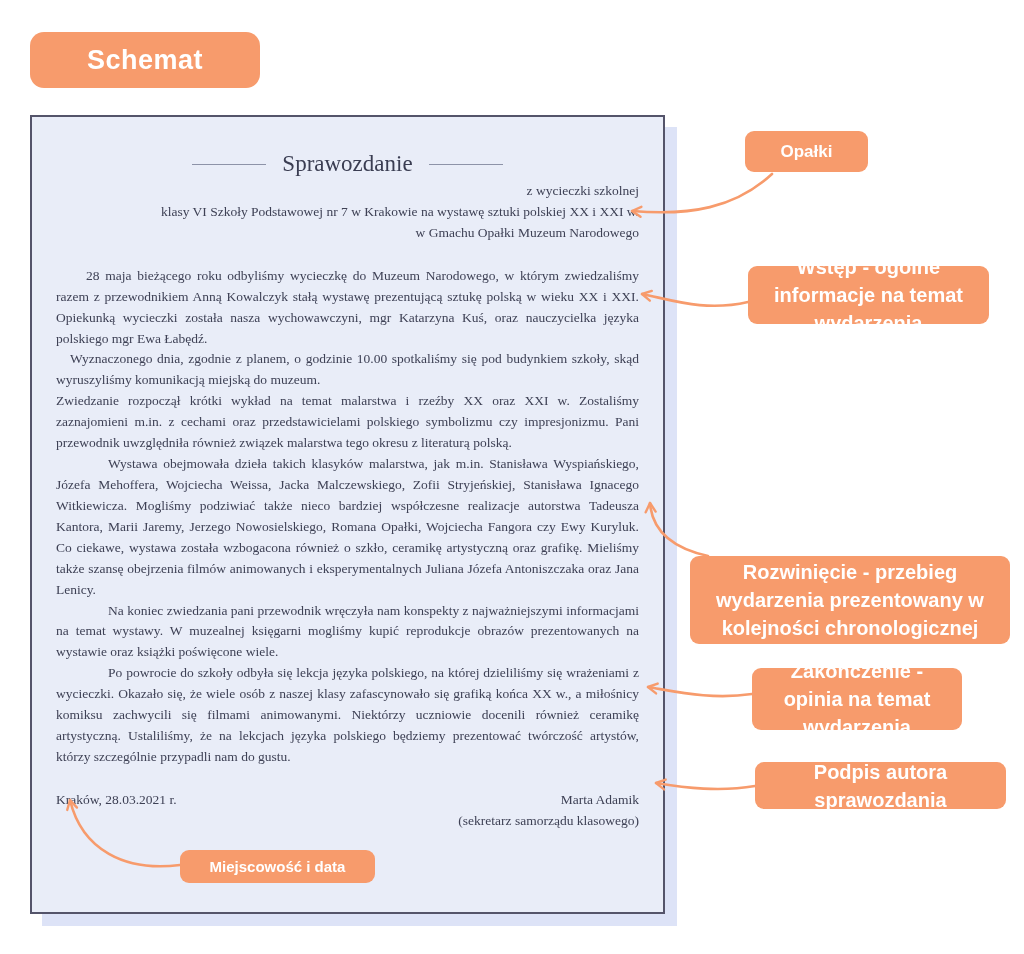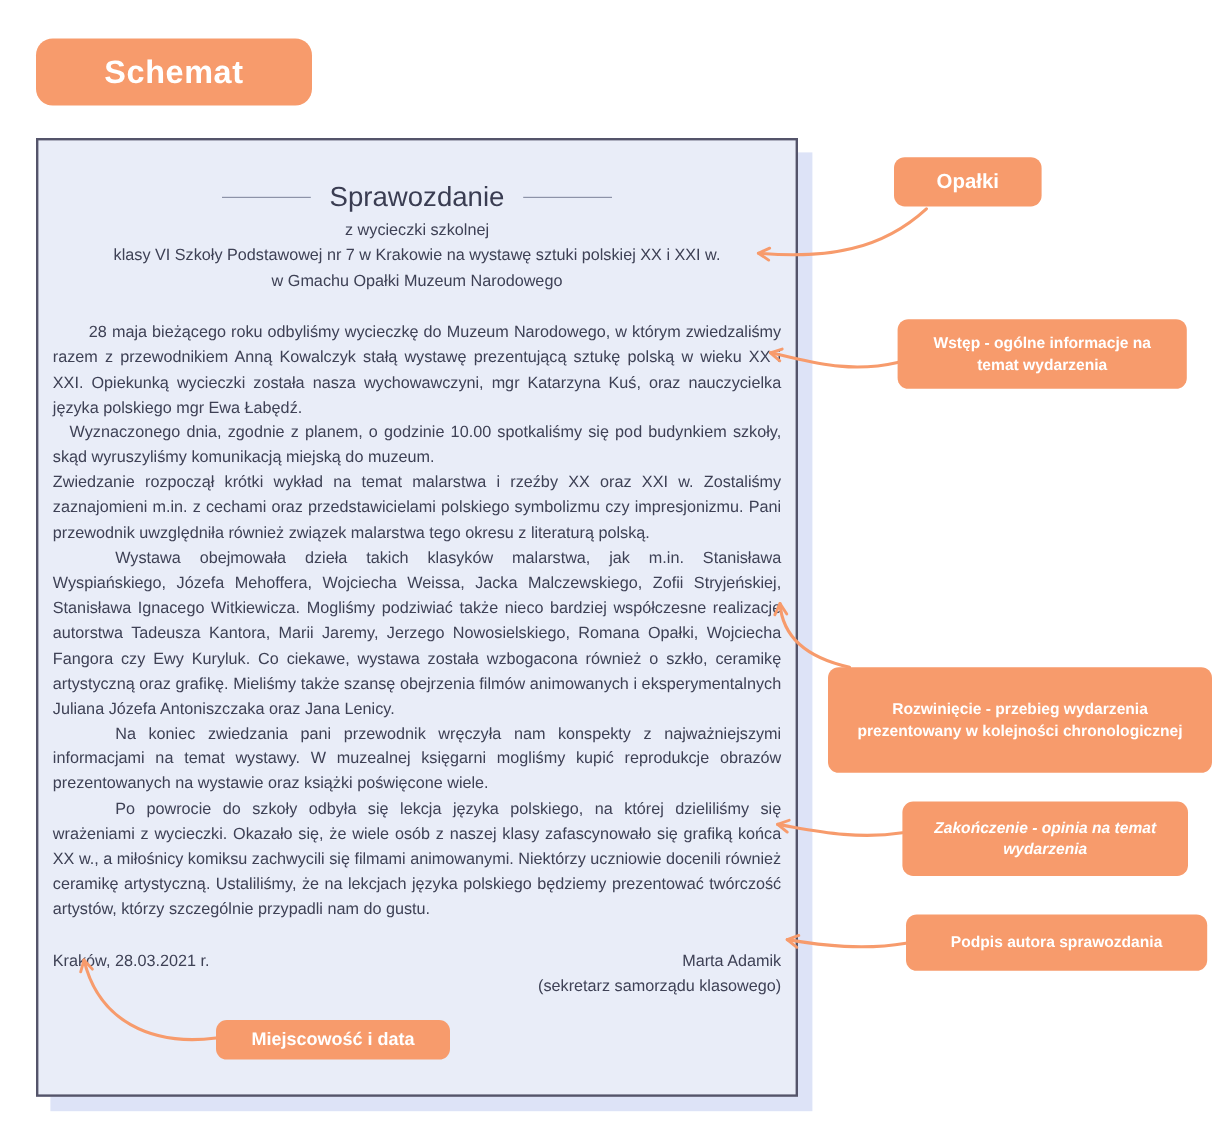--- a/index.html
+++ b/index.html
@@ -26,56 +26,57 @@
     color:#ffffff;font-size:27px;font-weight:bold;letter-spacing:.5px;
     display:flex;align-items:center;justify-content:center;
   }
   
   .doc{
     position:absolute;left:30px;top:115px;
     width:635px;height:799px;
     background:var(--doc-bg);
     border:2px solid var(--doc-border);
     box-shadow:12px 12px 0 #dde3f7;
-    padding:20px 12px;
+    padding:20px 24px;
     color:var(--ink);
+    font-family:Liberation Serif, serif;
   }
   .doc-title-row{
     display:flex;align-items:center;justify-content:center;gap:16px;
     margin-top:14px;margin-bottom:4px;
   }
   .rule{width:74px;height:1px;background:#8d93a8;}
   .doc-title{font-size:23px;font-weight:normal;color:#3a3d52;}
-  .sub{text-align:center;font-size:13.5px;line-height:1.55;}
+  .sub{text-align:right;font-size:13.5px;line-height:1.55;}
   .doc-body{margin-top:22px;font-size:13.5px;line-height:1.55;text-align:justify;}
   .doc-body p{margin:0;}
   .ind-sm{text-indent:14px;}
   .ind{text-indent:30px;}
   .ind-lg{text-indent:52px;}
   .doc-footer{
     display:flex;justify-content:space-between;align-items:flex-start;
     margin-top:22px;font-size:13.5px;line-height:1.55;
   }
   .sig{text-align:right;}
   
   .callout{
     position:absolute;
     background:var(--accent);
     color:#ffffff;font-weight:bold;
     border-radius:9px;
     display:flex;align-items:center;justify-content:center;
     text-align:center;
     padding:8px 12px;
-    font-size:13px;line-height:1.4;
+    font-size:20px;line-height:1.4;
     z-index:3;
   }
   .co-title   {left:745px;top:131px;width:123px;height:41px;font-size:17px;}
   .co-intro   {left:748px;top:266px;width:241px;height:58px;}
   .co-body    {left:690px;top:556px;width:320px;height:88px;}
-  .co-ending  {left:752px;top:668px;width:238px;height:62px;font-style:italic;}
+  .co-ending  {left:752px;top:668px;width:210px;height:62px;}
   .co-sign    {left:755px;top:762px;width:251px;height:47px;}
   .co-place   {left:180px;top:850px;width:195px;height:33px;font-size:15px;padding:4px 10px;}
   
   .arrows{
     position:absolute;left:0;top:0;width:1024px;height:954px;
     pointer-events:none;z-index:2;
   }
   .arrows path.curve{
     fill:none;stroke:var(--accent);stroke-width:2.6;stroke-linecap:round;
   }

